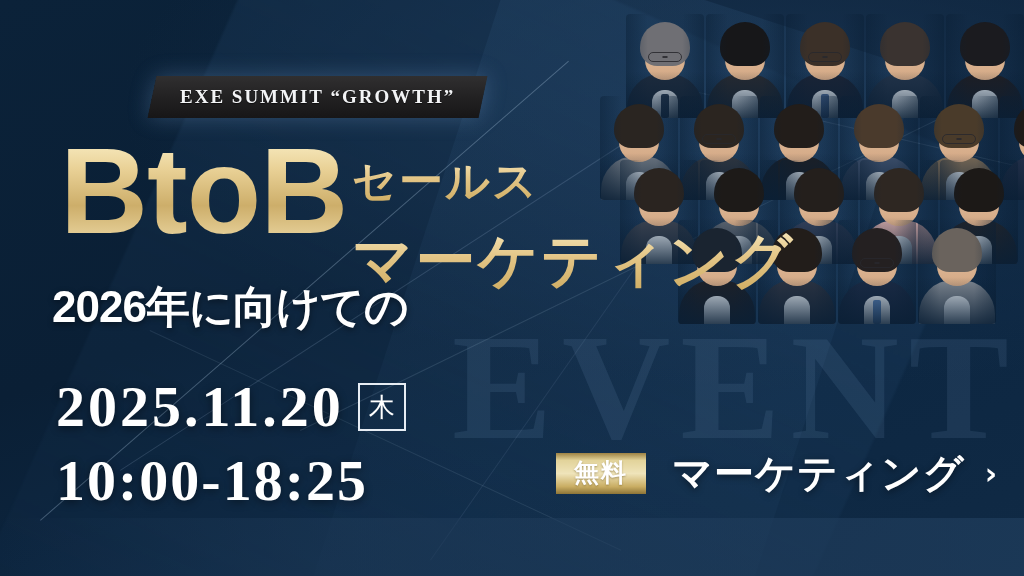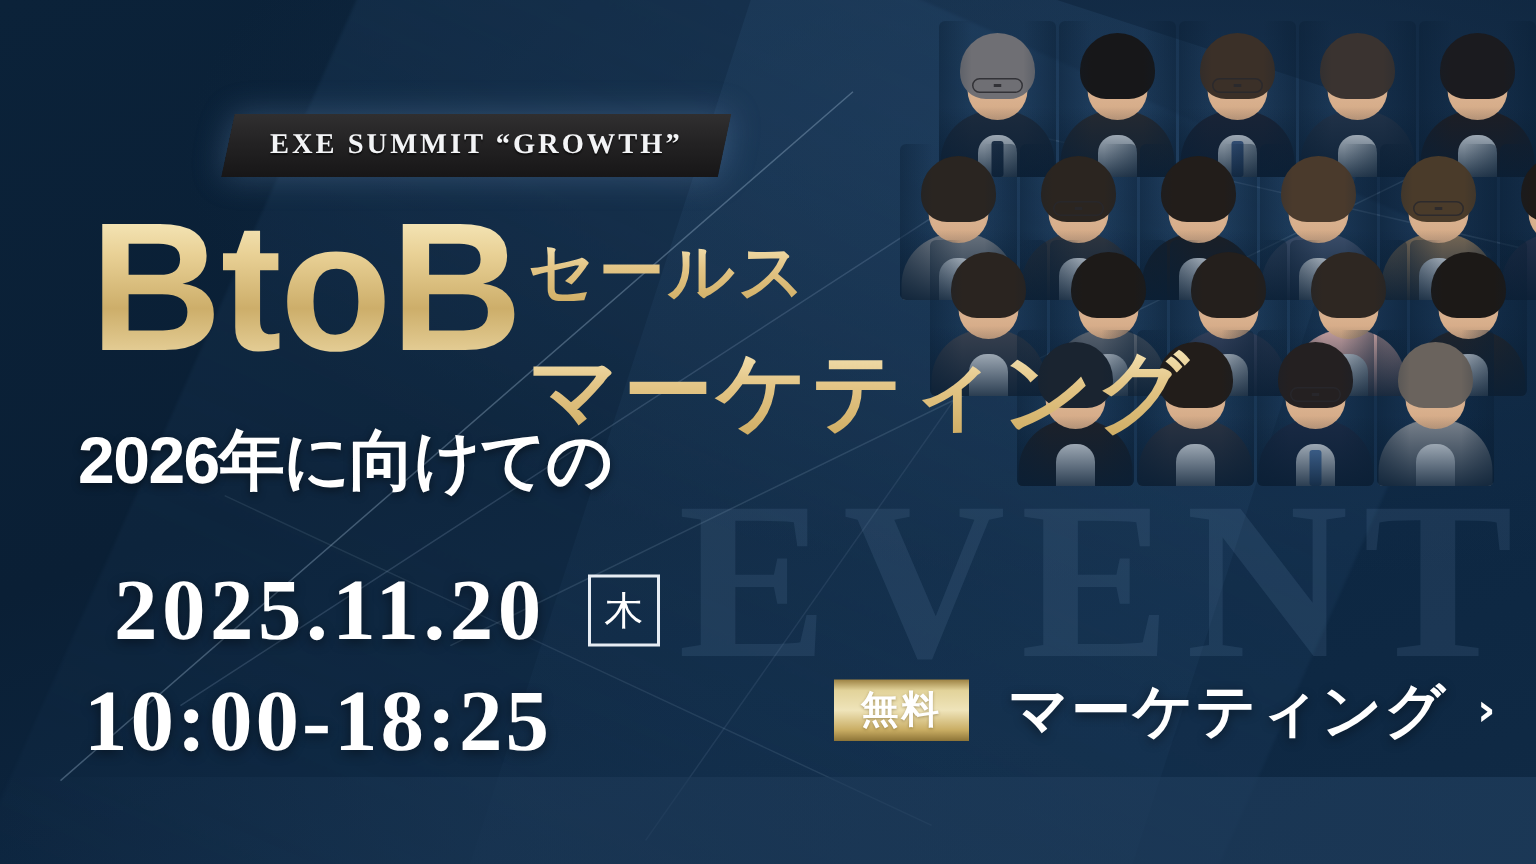--- a/index.html
+++ b/index.html
@@ -123,21 +123,21 @@
   }
   .sub .s-big{
     font-family:"DejaVu Serif", serif; font-weight:700; font-size:62px;
     color:#ffffff; letter-spacing:0px; margin-left:4px;
     text-shadow:0 2px 8px rgba(0,0,0,.5);
   }
 
   
   .date{
     position:absolute; left:56px; top:378px;
-    display:flex; align-items:center; gap:28px;margin-left:20px;
+    display:flex; align-items:center; gap:14px;
   }
   .date .dnum{
     font-family:"Liberation Serif", serif; font-weight:700; font-size:58px;
     color:#fff; letter-spacing:3px; line-height:1;
     text-shadow:0 2px 8px rgba(0,0,0,.45);
   }
   .date .dow{
     width:48px; height:48px; border:2px solid #e7edf4;
     display:flex; align-items:center; justify-content:center;
     font-family:"DejaVu Sans", sans-serif; font-size:26px; color:#fff;

